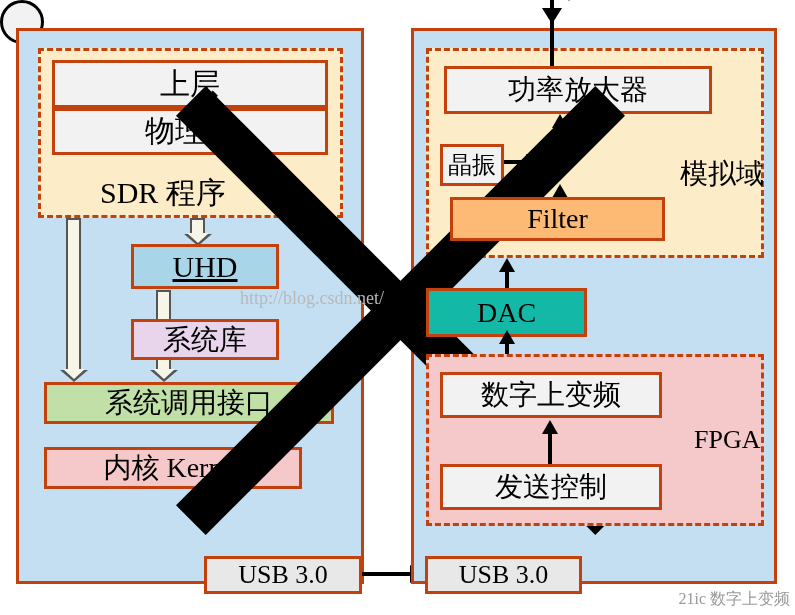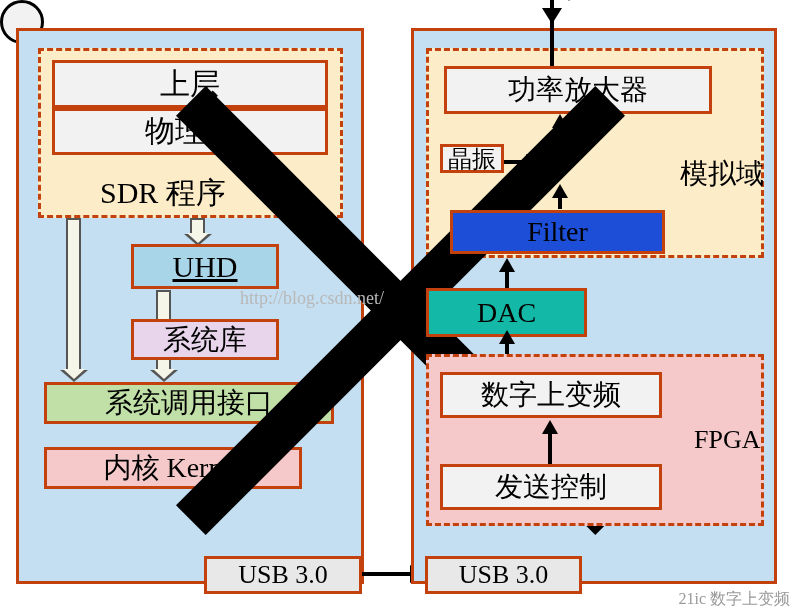--- a/index.html
+++ b/index.html
@@ -32,25 +32,25 @@
     
     
     .usb-left { left: 204px; top: 556px; width: 158px; height: 38px; background: #e8e8e8; font-size: 26px; }
     
     
     .right-container { left: 411px; top: 28px; width: 366px; height: 556px; background: #c4dff1; }
     
     
     .analog-box { left: 426px; top: 48px; width: 338px; height: 210px; background: #fdecc8; border-width: 3px; }
     .amp-box { left: 444px; top: 66px; width: 268px; height: 48px; background: #f2f2f2; font-size: 28px; }
-    .osc-box { left: 440px; top: 144px; width: 64px; height: 29px; background: #f2f2f2; font-size: 24px; }
+    .osc-box { left: 440px; top: 144px; width: 64px; height: 42px; background: #f2f2f2; font-size: 24px; }
     .mixer { left: 540px; top: 140px; width: 44px; height: 44px; border: 3px solid #000; border-radius: 50%; background: #f2f2f2; }
     .mixer-x { position: absolute; width: 100%; height: 100%; }
     .analog-label { left: 680px; top: 155px; font-size: 28px; writing-mode: horizontal-tb; }
-    .filter-box { left: 450px; top: 210px; width: 215px; height: 44px; background: #1d4ed8; font-size: 28px; }
+    .filter-box { left: 450px; top: 197px; width: 215px; height: 44px; background: #fdba74; font-size: 28px; }
     
     
     .dac-box { left: 426px; top: 288px; width: 161px; height: 49px; background: #14b8a6; font-size: 28px; }
     
     
     .fpga-box { left: 426px; top: 354px; width: 338px; height: 172px; background: #f5c9c9; border-width: 3px; }
     .duc-box { left: 440px; top: 372px; width: 222px; height: 46px; background: #f2f2f2; font-size: 28px; }
     .txctl-box { left: 440px; top: 464px; width: 222px; height: 46px; background: #f2f2f2; font-size: 28px; }
     .fpga-label { left: 694px; top: 425px; font-size: 26px; }
     

